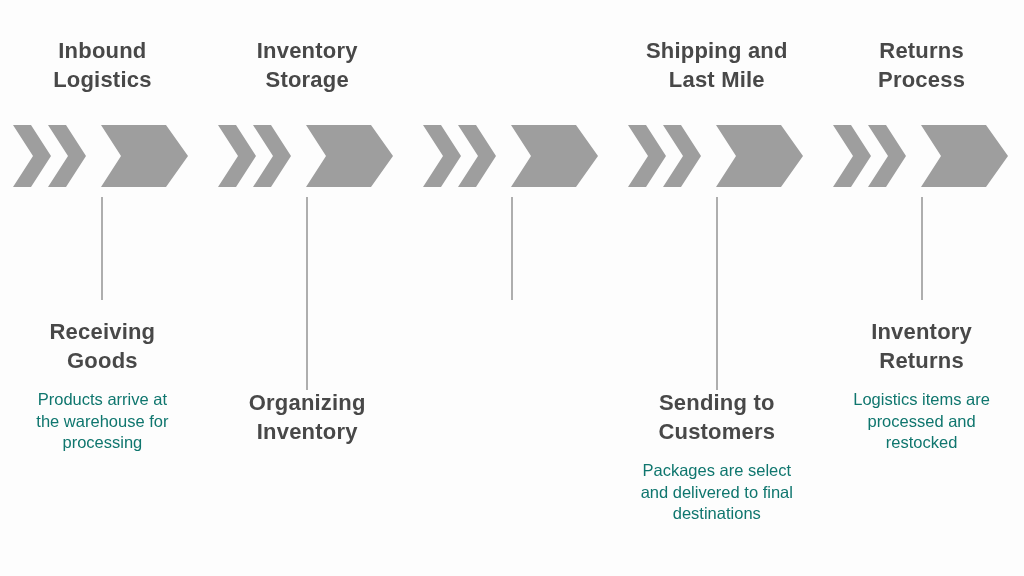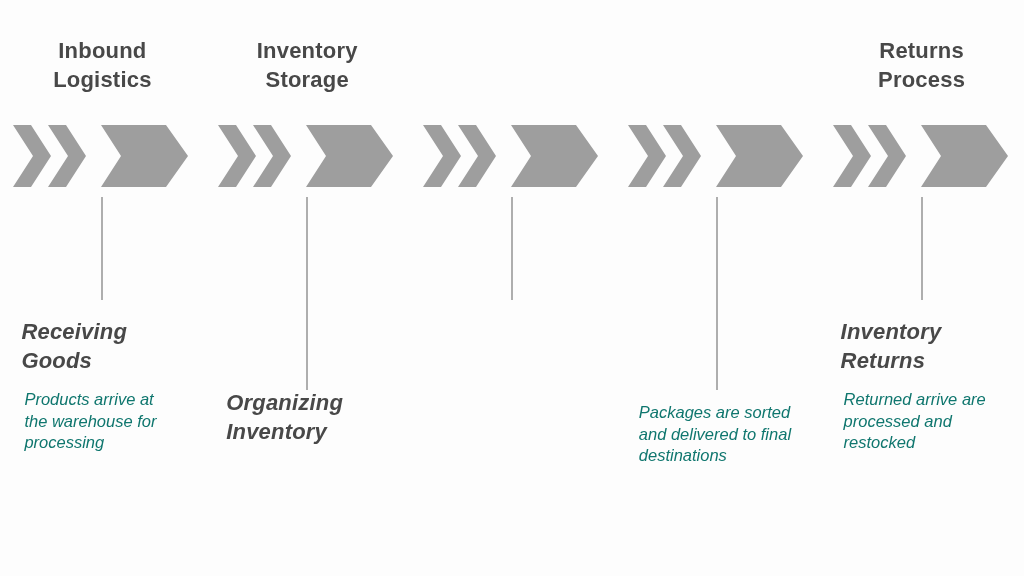--- a/index.html
+++ b/index.html
@@ -53,22 +53,21 @@
     width: 2px;
     background: #aeaeae;
   }
   .connector.short { height: 103px; }
   .connector.long  { height: 193px; }
   .sub-block {
     position: absolute;
     left: 50%;
     transform: translateX(-50%);
     width: 178px;
-    text-align: left;
-    font-style: italic;
+    text-align: center;
   }
   .sub-block.high { top: 317px; }
   .sub-block.low  { top: 388px; }
   .stage-subtitle {
     font-size: 22px;
     line-height: 29px;
     font-weight: bold;
     color: #484848;
     letter-spacing: 0.2px;
     margin: 0 auto;
@@ -123,42 +122,44 @@
       <svg width="178" height="62" viewBox="0 0 178 62" xmlns="http://www.w3.org/2000/svg">
         <polygon points="0,0 18,0 38,31 18,62 0,62 20,31" fill="#9e9e9e"></polygon>
         <polygon points="35,0 53,0 73,31 53,62 35,62 55,31" fill="#9e9e9e"></polygon>
         <polygon points="88,0 153,0 175,31 153,62 88,62 108,31" fill="#9e9e9e"></polygon>
       </svg>
     </div>
     <div class="connector short"></div>
   </div>
 
   <div class="col">
+    <div class="stage-title">Shipping and Last Mile</div>
     <div class="arrow-wrap">
       <svg width="178" height="62" viewBox="0 0 178 62" xmlns="http://www.w3.org/2000/svg">
         <polygon points="0,0 18,0 38,31 18,62 0,62 20,31" fill="#9e9e9e"></polygon>
         <polygon points="35,0 53,0 73,31 53,62 35,62 55,31" fill="#9e9e9e"></polygon>
         <polygon points="88,0 153,0 175,31 153,62 88,62 108,31" fill="#9e9e9e"></polygon>
       </svg>
     </div>
     <div class="connector long"></div>
     <div class="sub-block low">
-      <div class="stage-desc">Packages are sorted and delivered to final destinations</div>
+      <div class="stage-subtitle">Sending to Customers</div>
+      <div class="stage-desc">Packages are select and delivered to final destinations</div>
     </div>
   </div>
 
   <div class="col">
     <div class="stage-title">Returns Process</div>
     <div class="arrow-wrap">
       <svg width="178" height="62" viewBox="0 0 178 62" xmlns="http://www.w3.org/2000/svg">
         <polygon points="0,0 18,0 38,31 18,62 0,62 20,31" fill="#9e9e9e"></polygon>
         <polygon points="35,0 53,0 73,31 53,62 35,62 55,31" fill="#9e9e9e"></polygon>
         <polygon points="88,0 153,0 175,31 153,62 88,62 108,31" fill="#9e9e9e"></polygon>
       </svg>
     </div>
     <div class="connector short"></div>
     <div class="sub-block high">
       <div class="stage-subtitle">Inventory Returns</div>
-      <div class="stage-desc">Returned arrive are processed and restocked</div>
+      <div class="stage-desc">Logistics items are processed and restocked</div>
     </div>
   </div>
 
 </div>
 
 </body></html>

